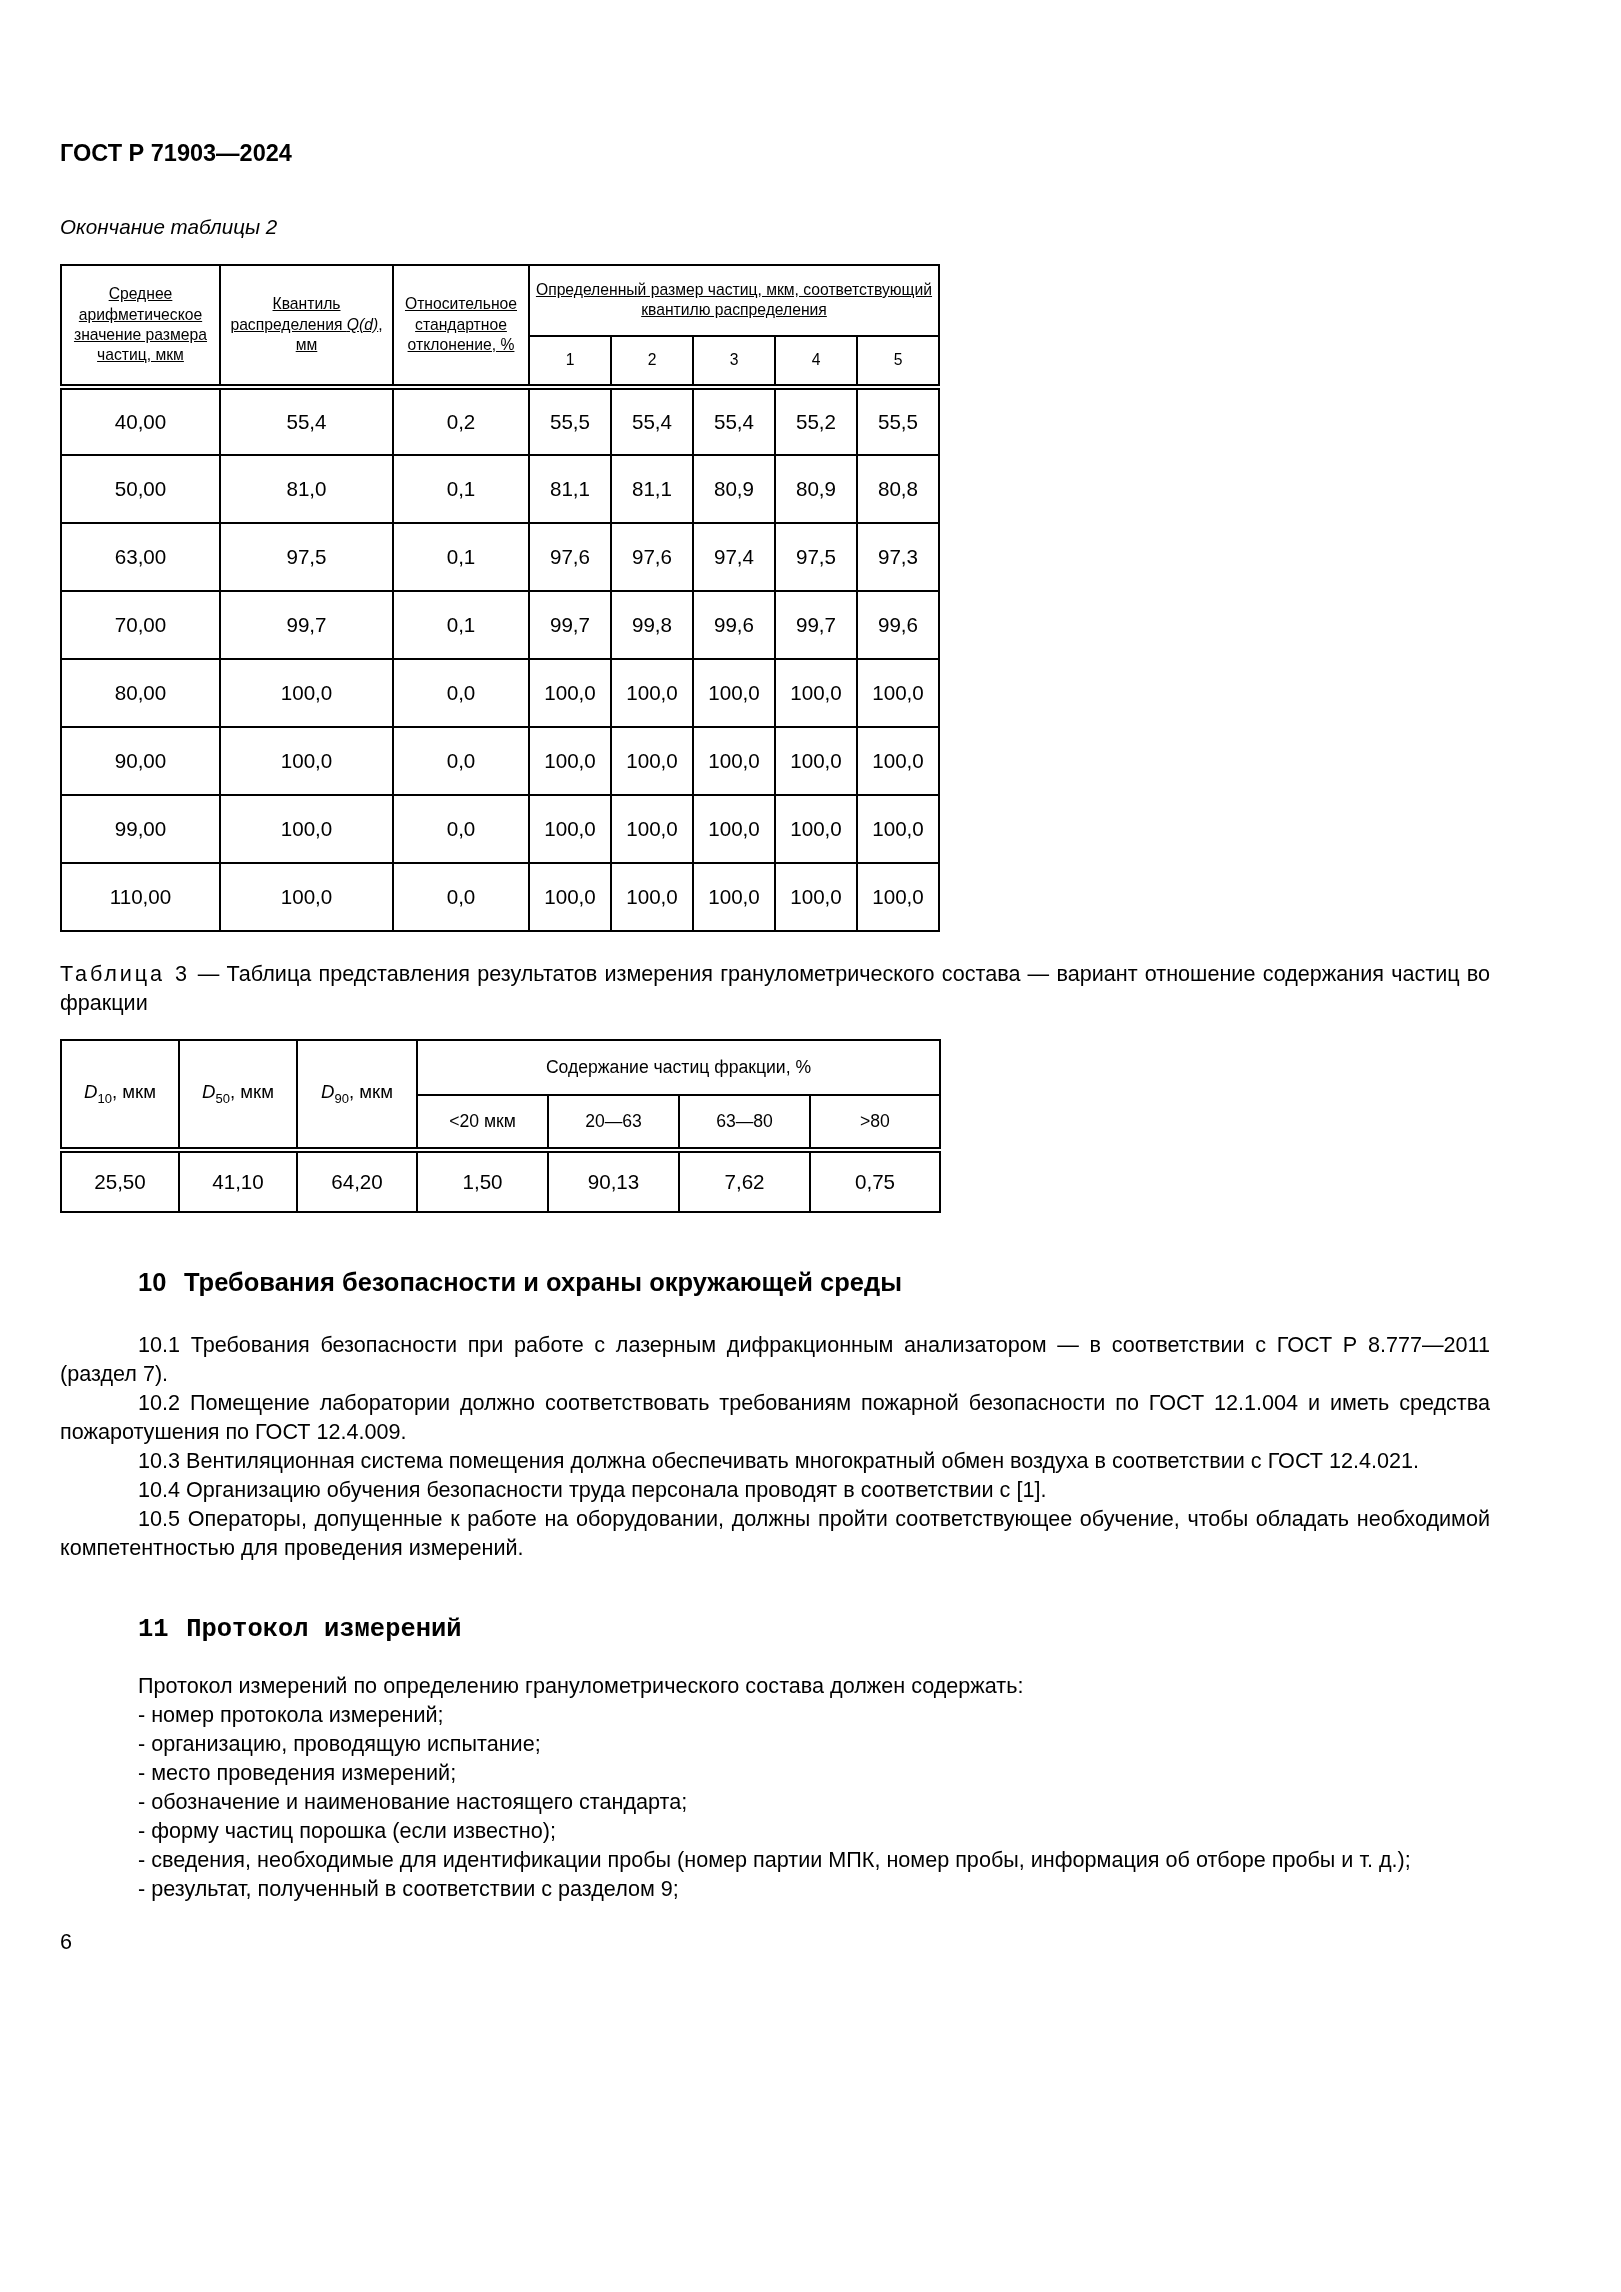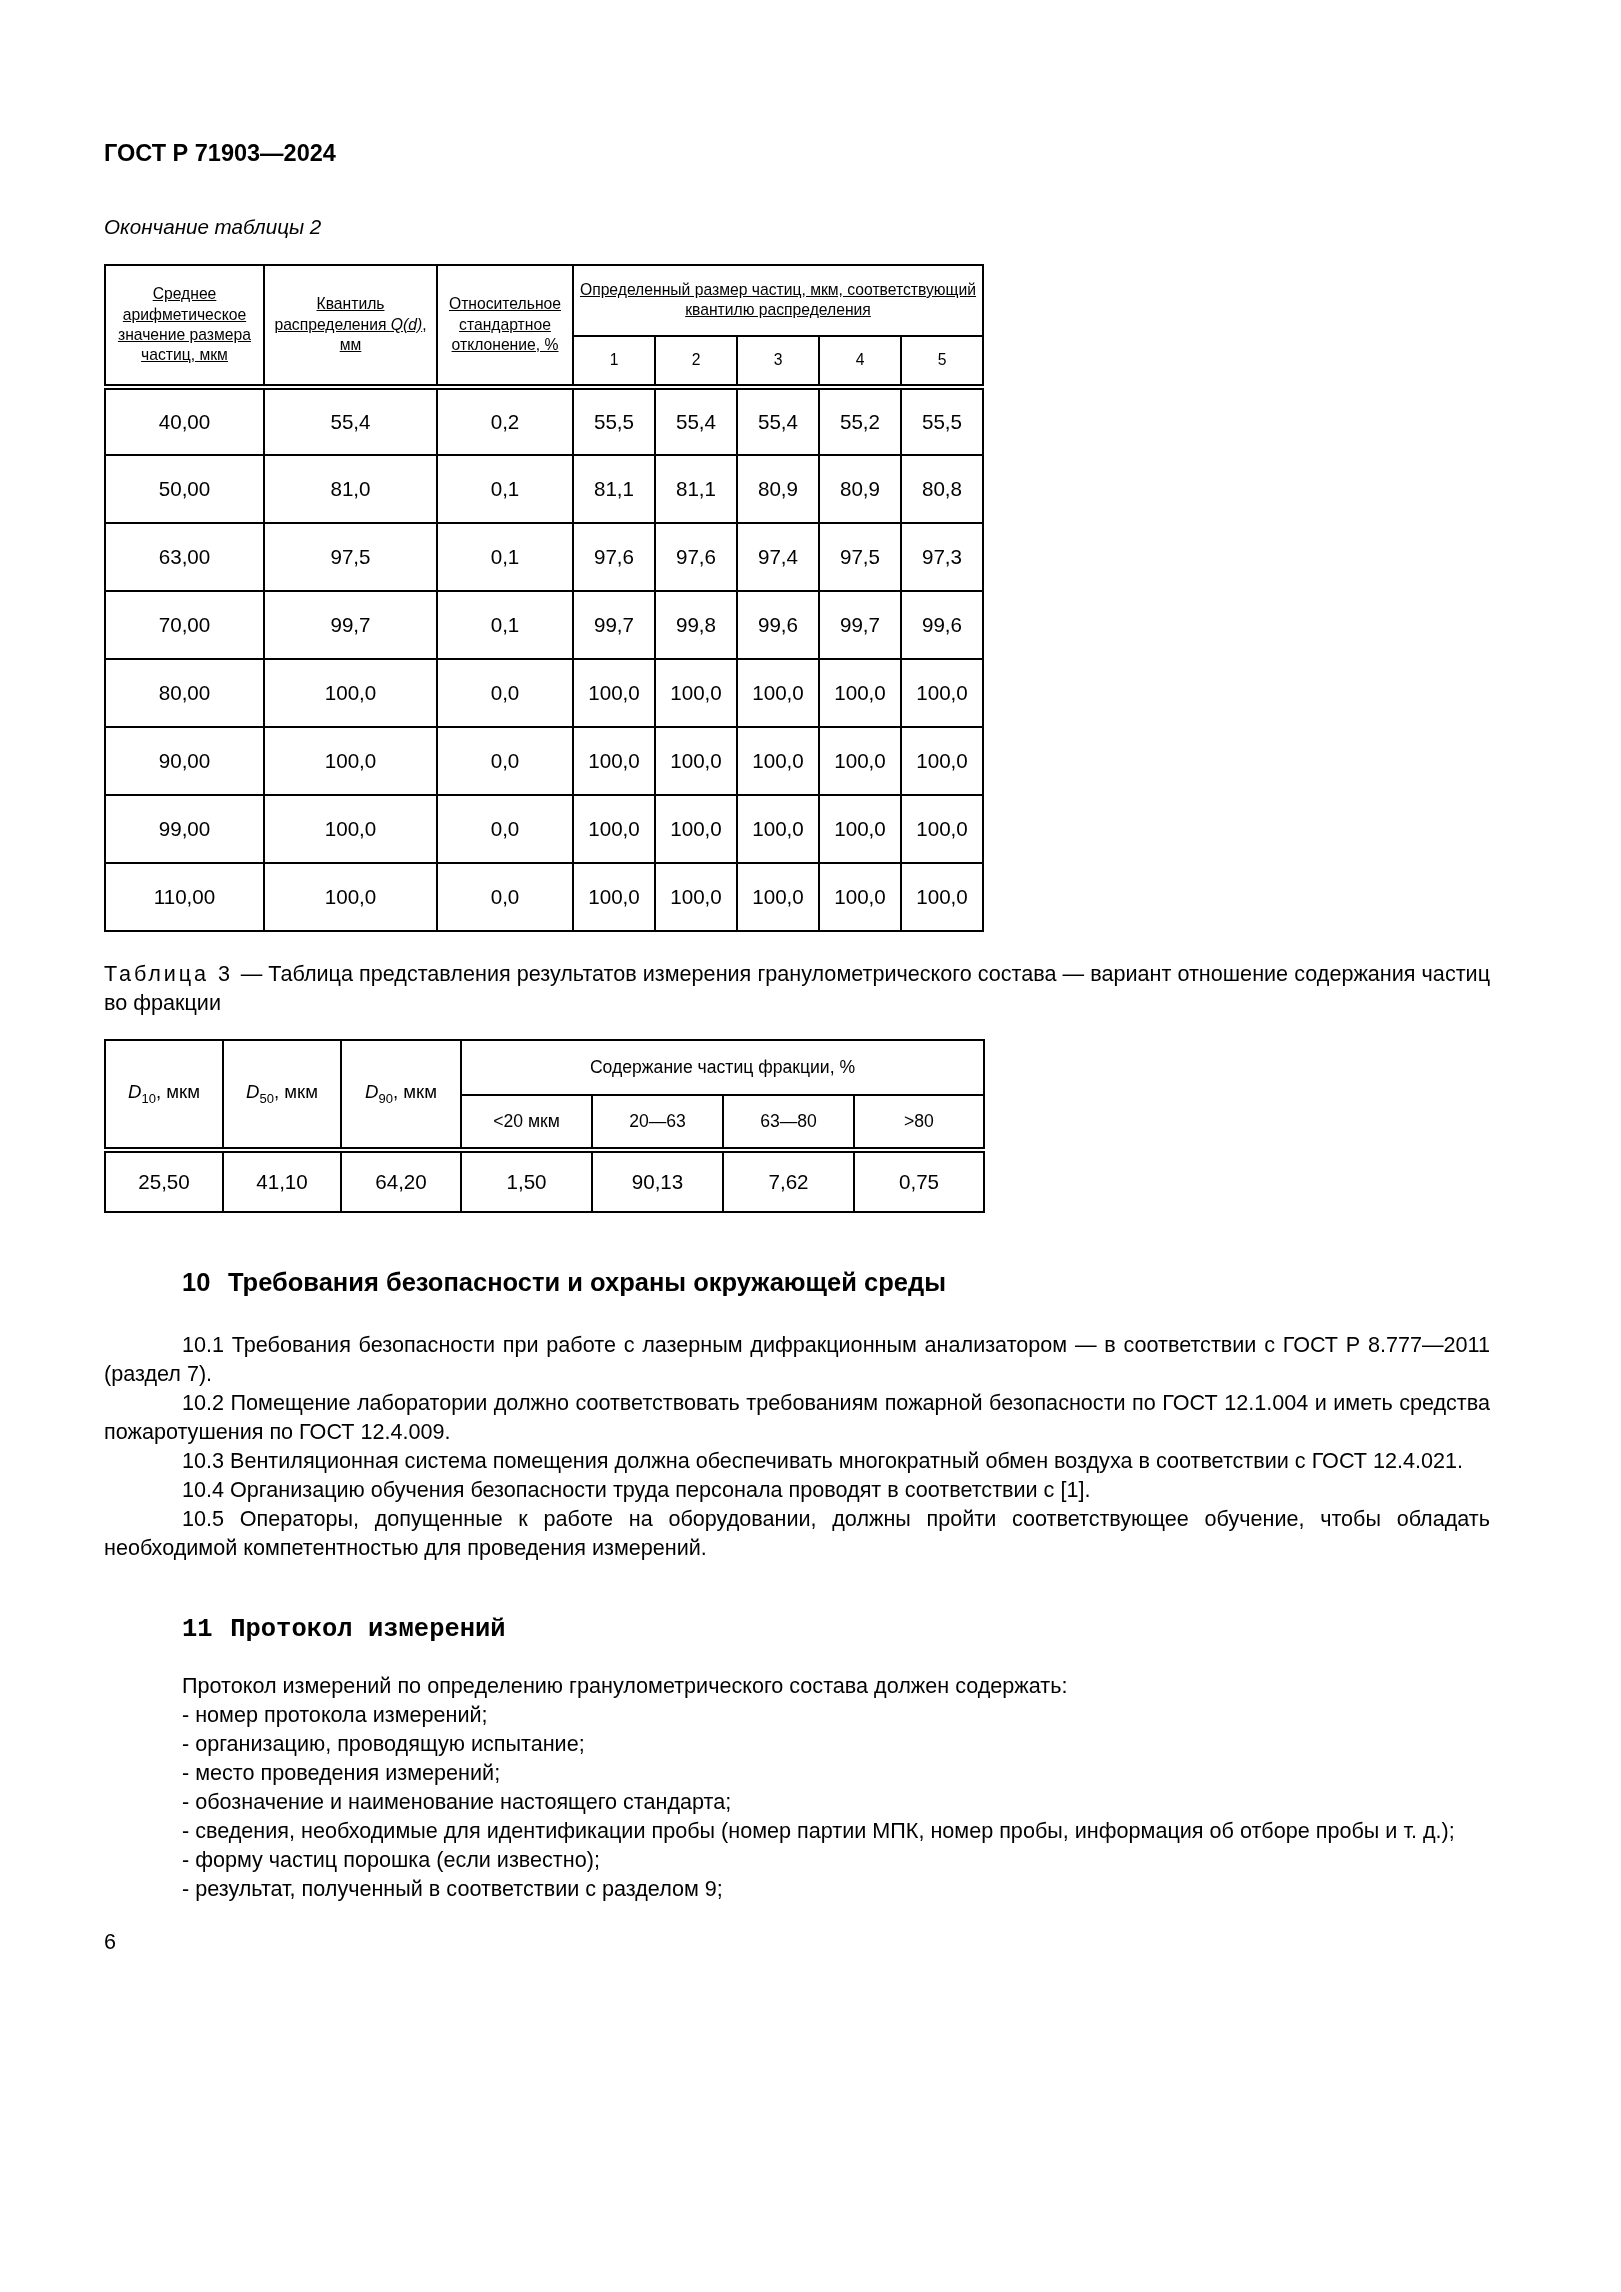--- a/index.html
+++ b/index.html
@@ -4,21 +4,21 @@
 <style>
   * { margin: 0; padding: 0; box-sizing: border-box; }
   html, body { background: #ffffff; }
   .page {
     position: relative;
     width: 1621px;
     height: 2293px;
     background: #ffffff;
     color: #000000;
     font-family: "Liberation Sans", sans-serif;
-    padding: 139px 131px 0 104px;
+    padding: 139px 131px 0 60px;
     overflow: hidden;
   }
   .doc-header { font-size: 23.5px; font-weight: bold; line-height: 29px; }
   .table-cont-caption { font-style: italic; font-size: 20.6px; margin-top: 45px; line-height: 27.4px; }
 
   
   .gost-table {
     border-collapse: collapse;
     table-layout: fixed;
     width: 879px;
@@ -246,21 +246,21 @@
     <span class="sec-num">11</span><span>Протокол измерений</span>
   </h2>
 
   <p class="body-text para intro">Протокол измерений по определению гранулометрического состава должен содержать:</p>
 
   <div class="body-text">
       <p class="list-item">- номер протокола измерений;</p>
       <p class="list-item">- организацию, проводящую испытание;</p>
       <p class="list-item">- место проведения измерений;</p>
       <p class="list-item">- обозначение и наименование настоящего стандарта;</p>
+      <p class="list-item">- форму частиц порошка (если известно);</p>
       <p class="list-item">- сведения, необходимые для идентификации пробы (номер партии МПК, номер пробы, информация об отборе пробы и т. д.);</p>
-      <p class="list-item">- форму частиц порошка (если известно);</p>
       <p class="list-item">- результат, полученный в соответствии с разделом 9;</p>
     </div>
 
   <div class="page-number">6</div>
 
 </div>
 
 
 </body></html>

